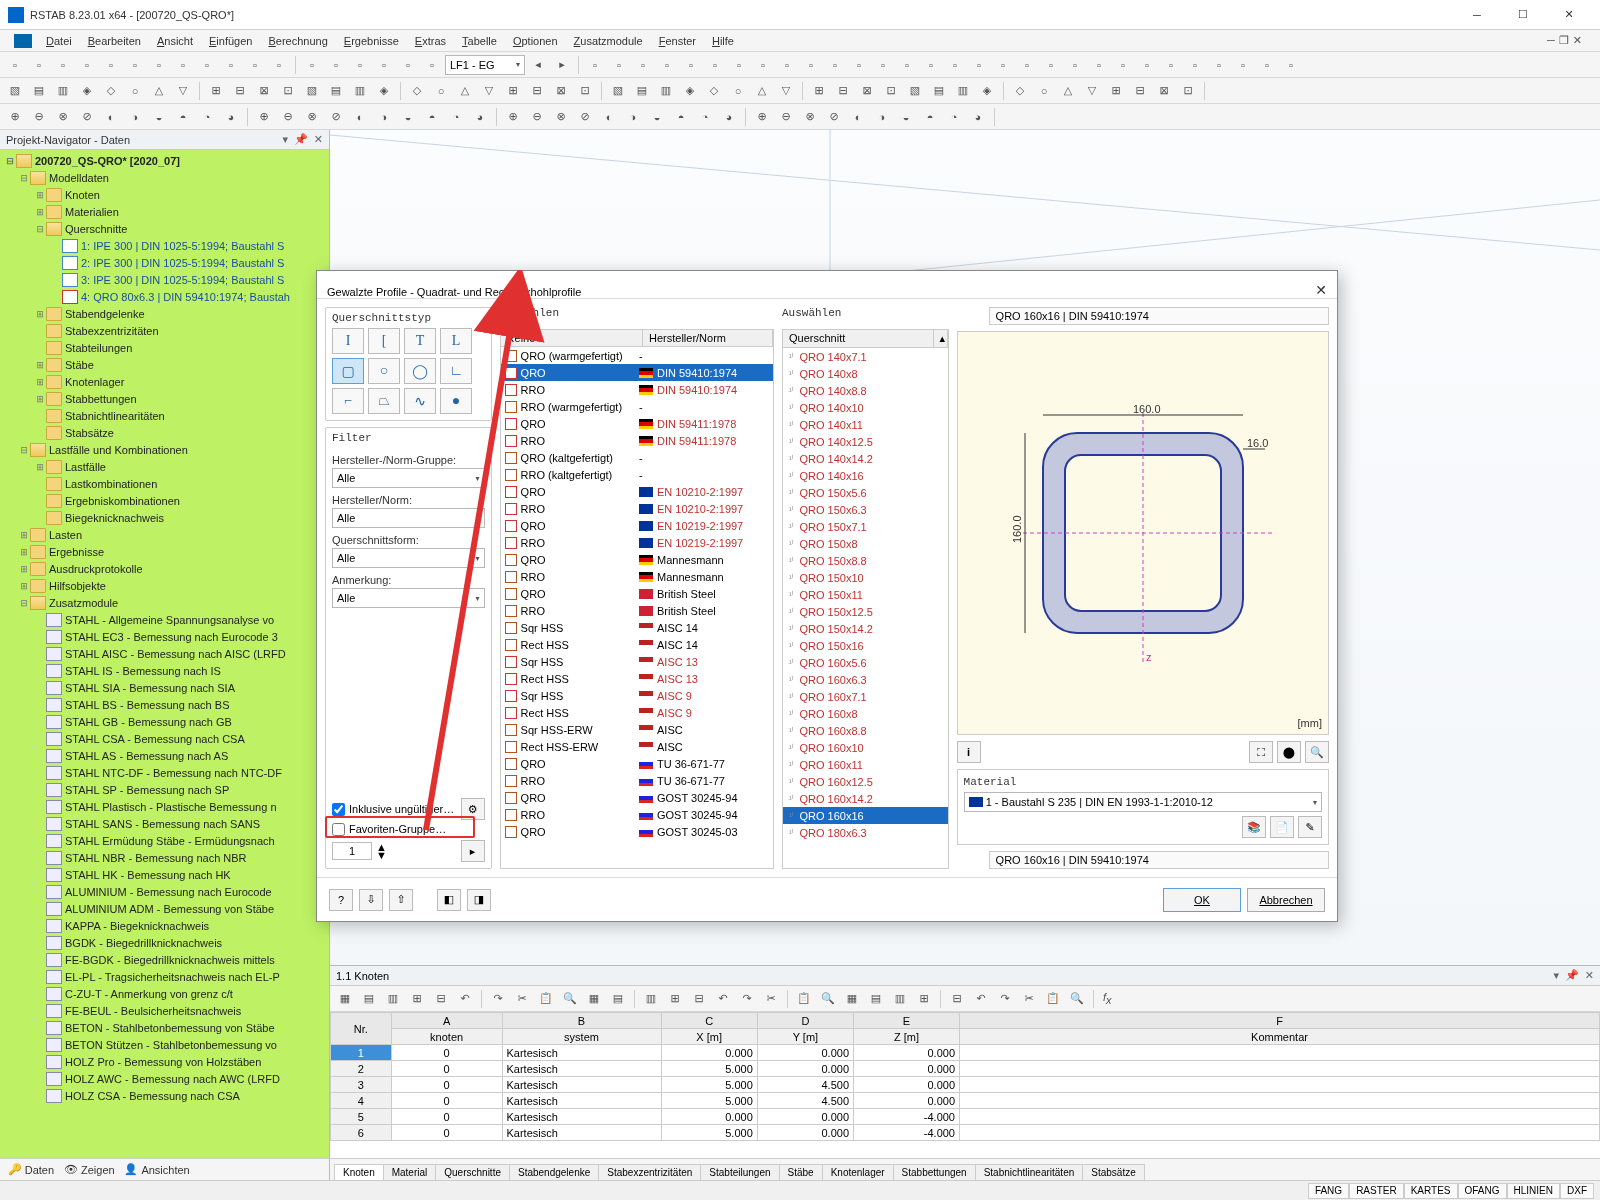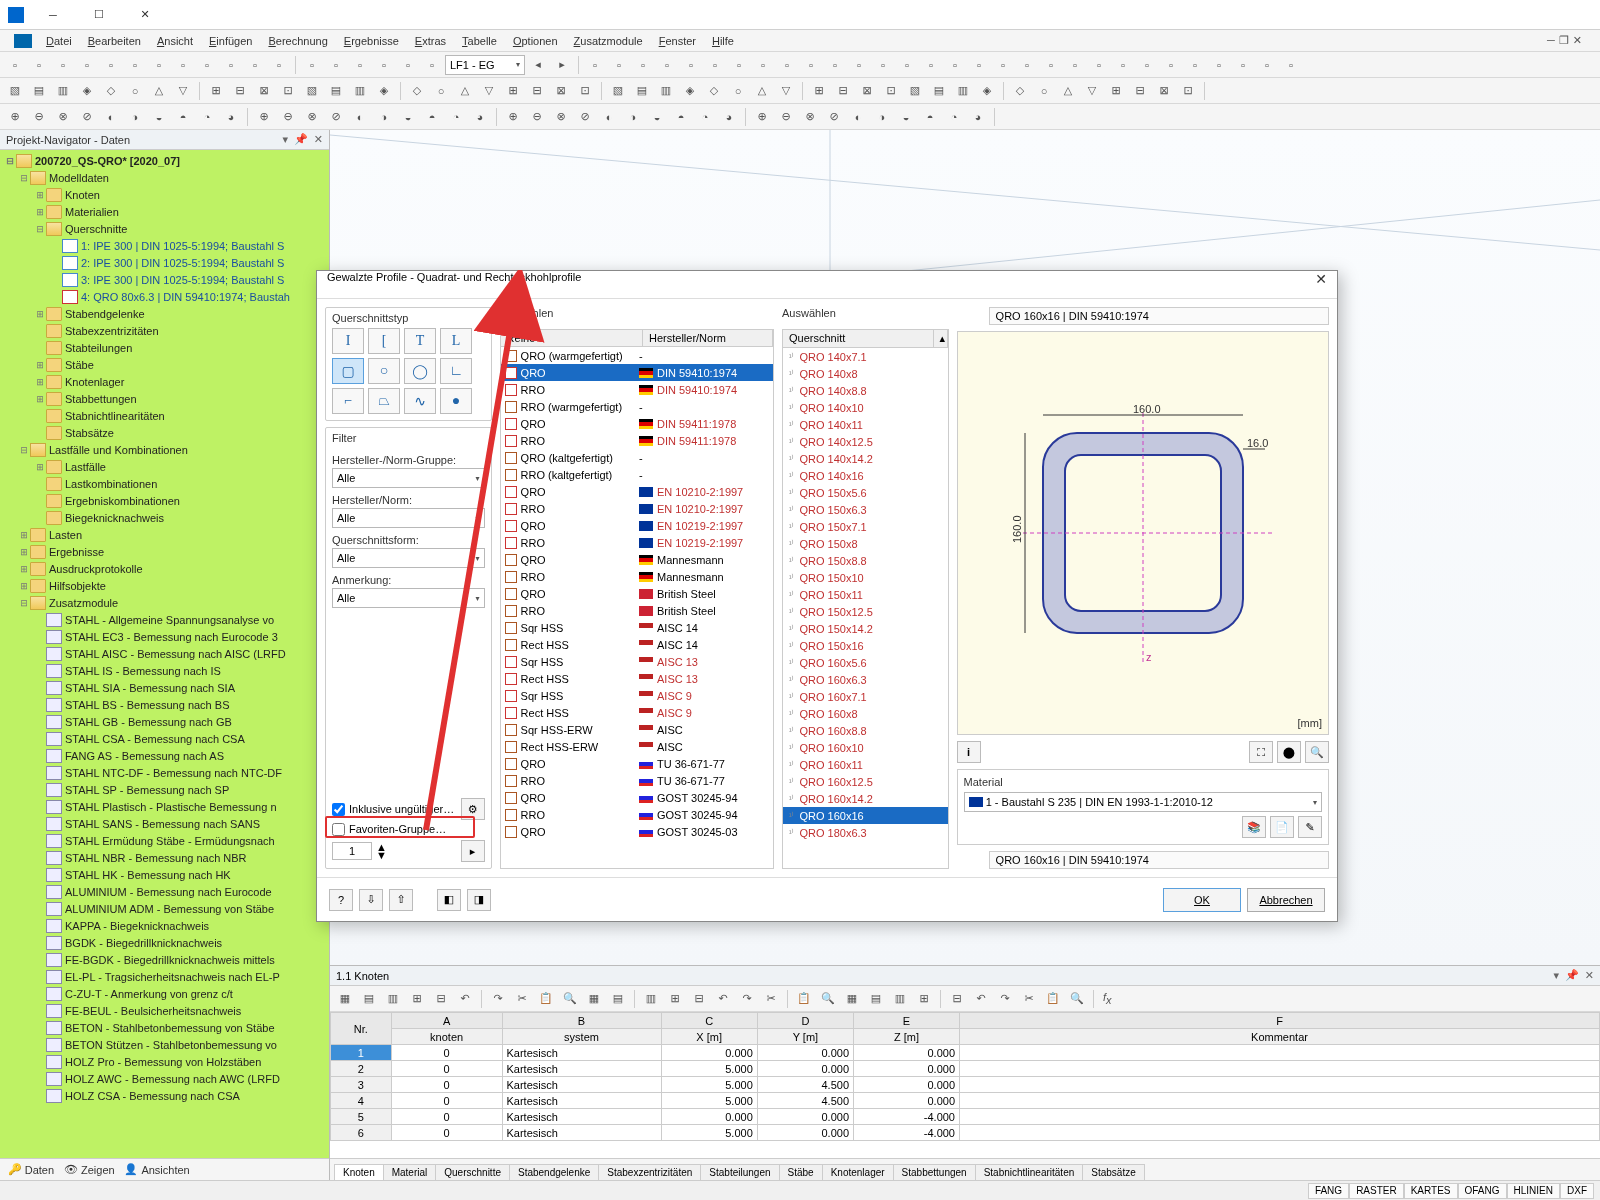--- a/index.html
+++ b/index.html
@@ -67,26 +67,26 @@
 .grid-tab { padding: 2px 8px; border: 1px solid #ccc; border-bottom: none; background: #f0f0f0; margin-right: -1px; font-size: 10px; }
 .grid-tab.active { background: #fff; }
 
 
 .statusbar { height: 20px; background: #f0f0f0; border-top: 1px solid #ccc; display: flex; align-items: center; padding: 0 6px; gap: 4px; }
 .statusbar .seg { border: 1px solid #ccc; padding: 0 6px; height: 16px; display: flex; align-items: center; font-size: 10px; background: #fafafa; }
 .statusbar .spacer { flex: 1; }
 
 
 .dialog { position: absolute; left: 316px; top: 270px; width: 1022px; height: 652px; background: #fff; border: 1px solid #888; box-shadow: 4px 4px 16px rgba(0,0,0,0.25); display: flex; flex-direction: column; }
-.dlg-title { height: 28px; background: #fff; border-bottom: 1px solid #ddd; display: flex; align-items: flex-start; padding: 0 10px; }
+.dlg-title { height: 28px; background: #fff; border-bottom: 1px solid #ddd; display: flex; align-items: flex-end; padding: 0 10px; }
 .dlg-title .x { margin-left: auto; font-size: 14px; color: #333; }
 .dlg-body { flex: 1; display: flex; padding: 8px; gap: 8px; }
 .dlg-col { display: flex; flex-direction: column; gap: 6px; }
 .grp { border: 1px solid #ccc; border-radius: 2px; padding: 4px 6px 6px; }
-.grp-title { font-size: 11px; color: #333; margin-bottom: 4px; }
+.grp-title { font-size: 11px; color: #333; margin-bottom: 4px; font-family: Liberation Mono, monospace; }
 .shape-grid { display: grid; grid-template-columns: repeat(4, 32px); gap: 4px; }
 .shape-btn { width: 32px; height: 26px; border: 1px solid #bbb; background: #f8f8f8; display: flex; align-items: center; justify-content: center; color: #2266aa; font-family: serif; font-size: 14px; }
 .shape-btn.sel { background: #cfe6f9; border-color: #5aa0dd; }
 .filter-label { font-size: 11px; color: #333; margin-top: 4px; }
 .filter-combo { width: 100%; height: 20px; border: 1px solid #b8b8b8; background: #fff; padding: 0 4px; display: flex; align-items: center; }
 .filter-combo::after { content: "▾"; margin-left: auto; font-size: 8px; color: #555; }
 .chk-row { display: flex; align-items: center; gap: 4px; height: 18px; }
 .chk-row input { margin: 0; }
 .spin-row { display: flex; align-items: center; gap: 4px; }
 .spin-row input { width: 40px; height: 18px; border: 1px solid #bbb; text-align: center; }
@@ -130,20 +130,21 @@
 .red-rect { position: absolute; border: 2px solid #e03030; border-radius: 2px; pointer-events:none; z-index: 11; }
 
 
 .sect-shape { position: absolute; left: 50%; top: 50%; transform: translate(-50%,-50%); }
 </style>
 </head>
 <body>
 
 <div class="titlebar">
   <div class="app-icon"></div>
+  <div class="title">RSTAB 8.23.01 x64 - [200720_QS-QRO*]</div>
   <div class="win-btns">
     <div class="win-btn">─</div>
     <div class="win-btn">☐</div>
     <div class="win-btn">✕</div>
   </div>
 </div>
 
 <div class="menubar">
   <div class="logo"></div>
   <div id="menu-items" style="display: flex;">
@@ -510,21 +511,21 @@
           <span>STAHL GB - Bemessung nach GB</span>
         </div>
         <div class="tree-item l2">
           <span class="exp"></span>
           <span class="ico ico-mod"></span>
           <span>STAHL CSA - Bemessung nach CSA</span>
         </div>
         <div class="tree-item l2">
           <span class="exp"></span>
           <span class="ico ico-mod"></span>
-          <span>FANG AS - Bemessung nach AS</span>
+          <span>STAHL AS - Bemessung nach AS</span>
         </div>
         <div class="tree-item l2">
           <span class="exp"></span>
           <span class="ico ico-mod"></span>
           <span>STAHL NTC-DF - Bemessung nach NTC-DF</span>
         </div>
         <div class="tree-item l2">
           <span class="exp"></span>
           <span class="ico ico-mod"></span>
           <span>STAHL SP - Bemessung nach SP</span>

